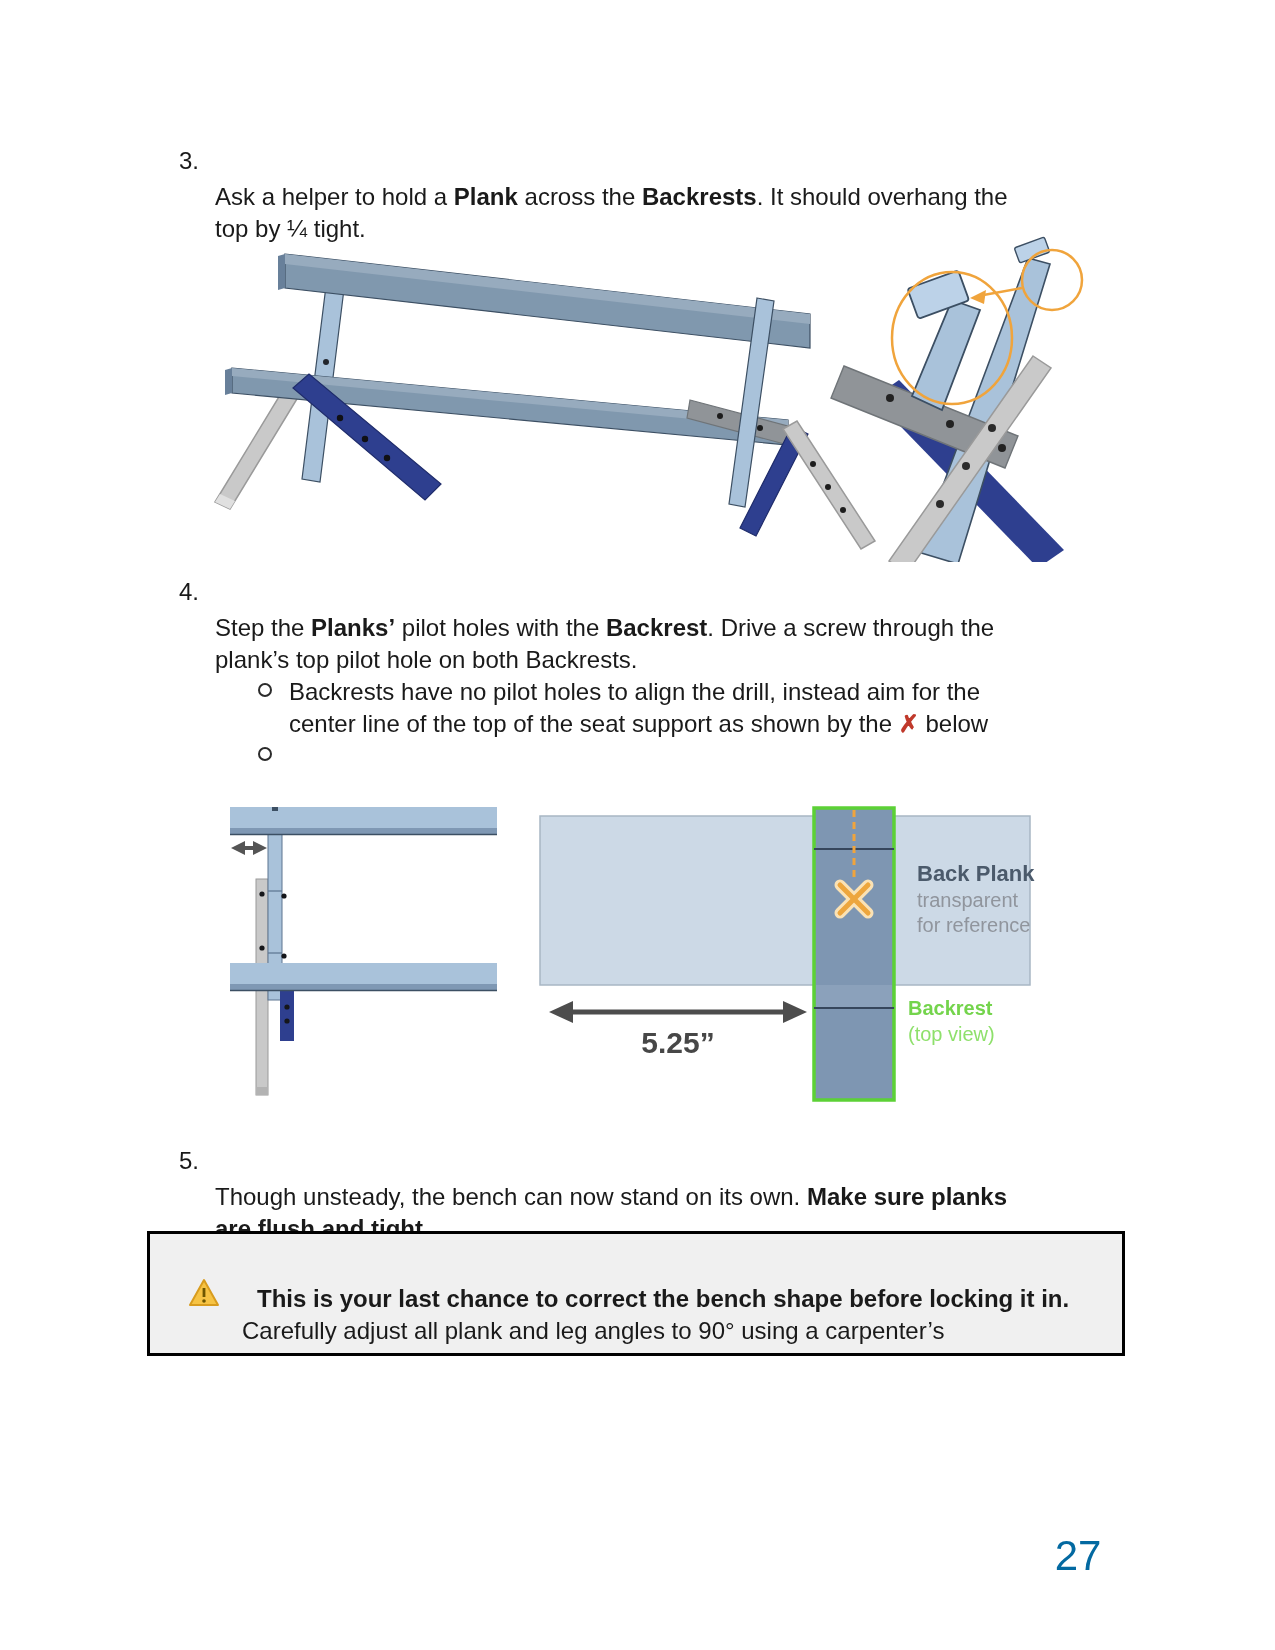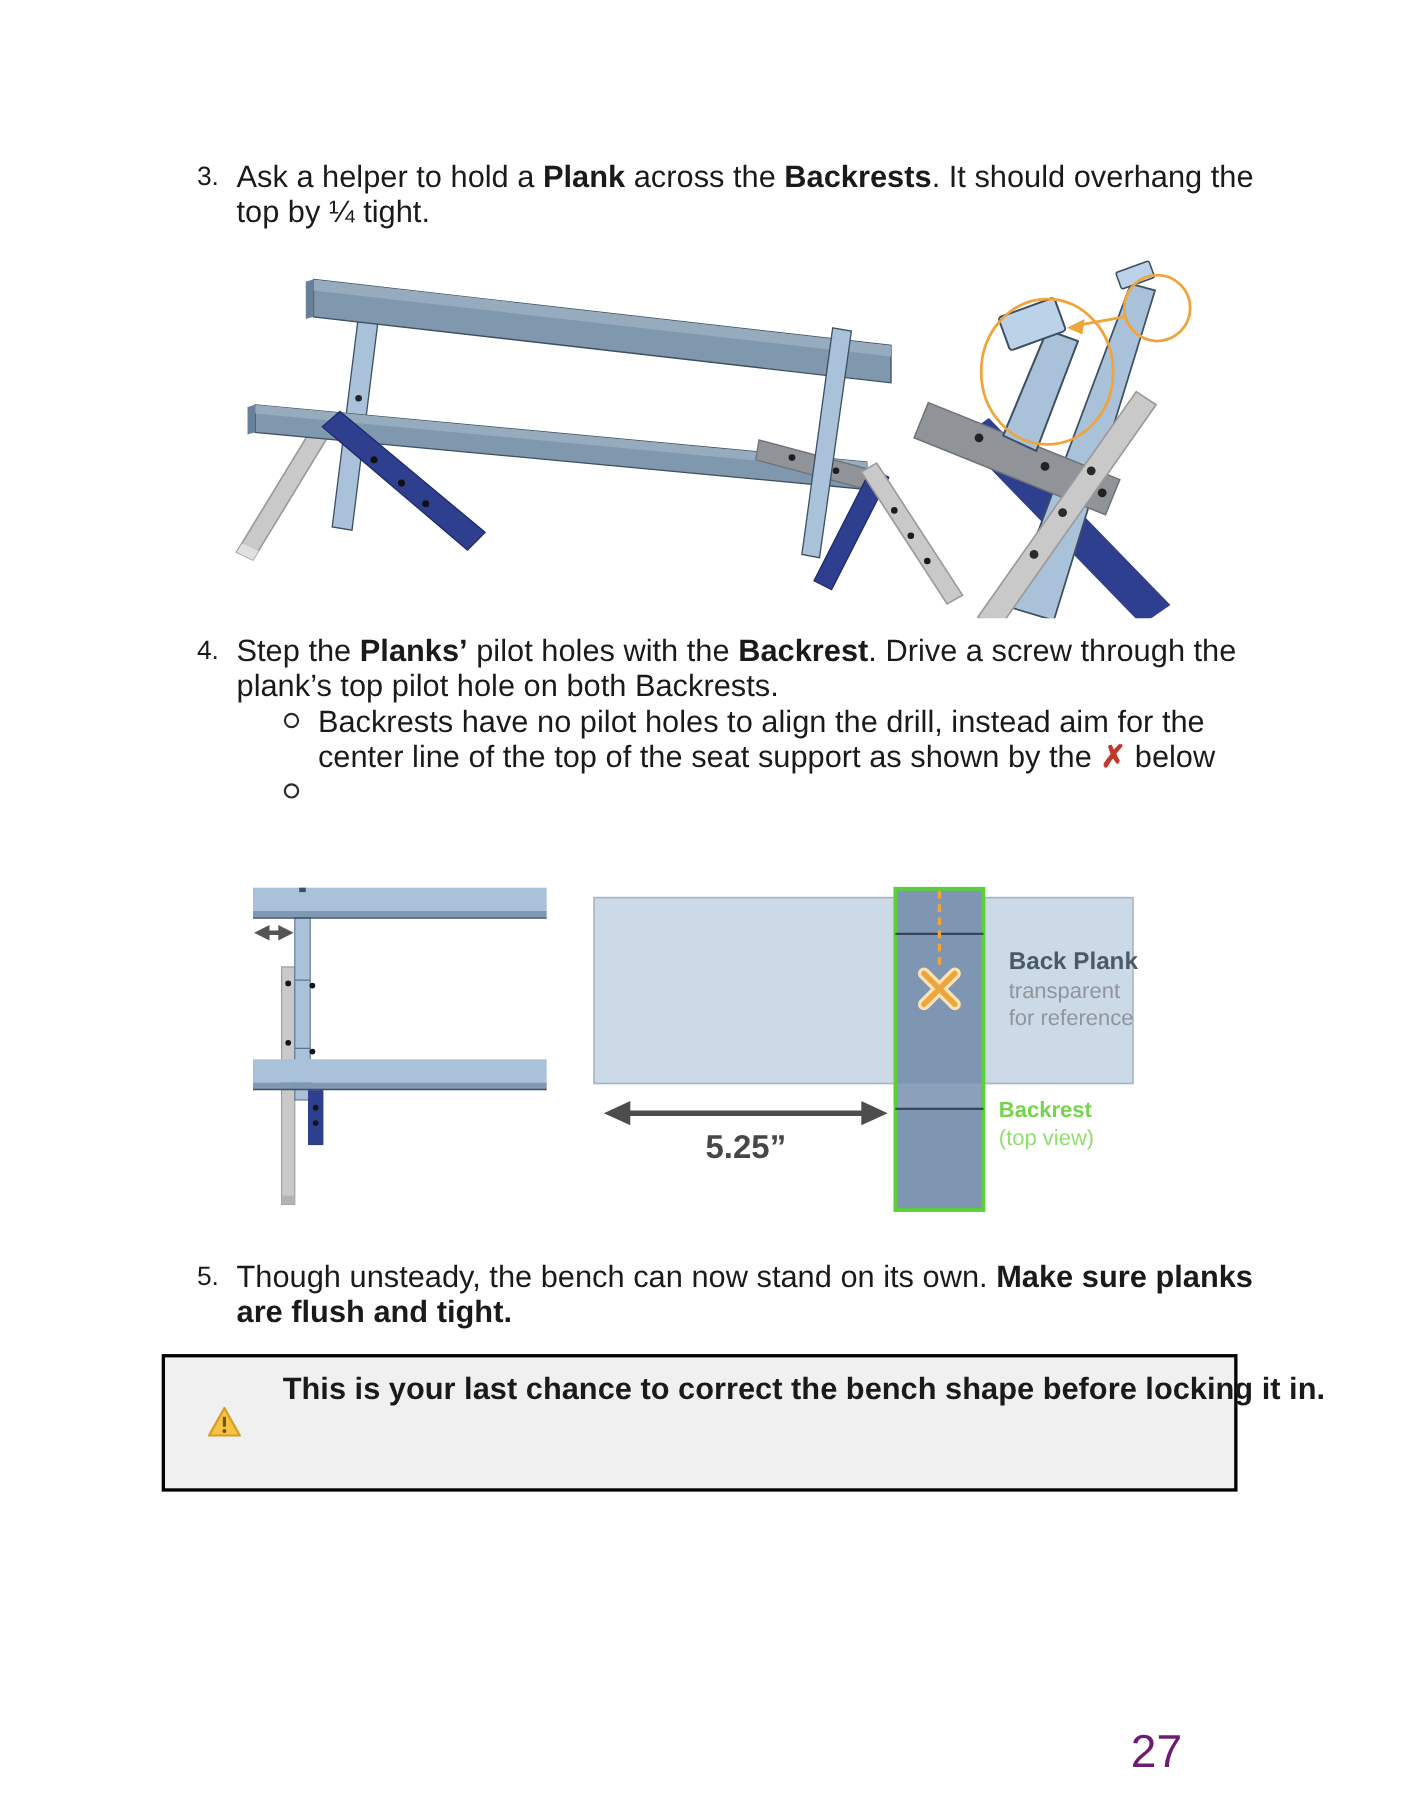--- a/index.html
+++ b/index.html
@@ -7,30 +7,30 @@
     --lightblue:#a9c2da; --lightblue-dark:#7f98b4; --navy:#2e3f8f;
     --leg-gray:#c9c9c9; --leg-gray-dark:#9a9a9a; --support-gray:#909498;
     --outline-dark:#3c4f63; --orange:#f0a43c; --green:#5cd136; --green-text:#74d44c;
     --dim-gray:#4d4d4d; --red-x:#c0392b; --warn-yellow:#f6c344; --warn-border:#d89c1e;
     --label-dark:#4b5a6b; --label-gray:#90959d; --plank-trans:#ccd9e6; --strip-blue:#7e96b2;
     --box-bg:#f0f0f0;
   }
   html,body{margin:0;padding:0;background:#ffffff;}
   #page{position:relative;width:1275px;height:1650px;background:#fff;overflow:hidden;
         font-family:"Liberation Sans", sans-serif;color:var(--text);}
-  .line{position:absolute;font-size:28px;line-height:32px;white-space:nowrap;}
+  .line{position:absolute;font-size:24px;line-height:32px;white-space:nowrap;margin-top:36px;}
   .num{position:absolute;font-size:24px;line-height:32px;}
   .b, .line .b{font-weight:bold;}
   .red-x{color:var(--red-x);font-weight:bold;}
   .bullet-dot{display:inline-block;width:10px;height:10px;border:2px solid #2b2b2b;
               border-radius:50%;margin-right:17px;position:relative;top:-3px;background:#fff;}
   .warnbox{position:absolute;left:147px;top:1231px;width:972px;height:119px;
            background:var(--box-bg);border:3px solid #000000;}
-  .pagenum{position:absolute;left:1028px;top:1568px;width:100px;
-           font-size:42px;color:#701a75;}
+  .pagenum{position:absolute;left:1028px;top:1532px;width:100px;text-align:center;
+           font-size:42px;color:#0369a1;}
   svg text{font-family:"Liberation Sans", sans-serif;}
   .lbl-dark{fill:var(--label-dark);font-weight:bold;font-size:22px;}
   .lbl-gray{fill:var(--label-gray);font-size:20px;}
   .lbl-green-b{fill:var(--green-text);font-weight:bold;font-size:20px;}
   .lbl-green{fill:#8ee06b;font-size:20px;}
   .dim-text{fill:#474747;font-weight:bold;font-size:30px;}
 </style>
 </head>
 <body>
 
@@ -169,17 +169,18 @@
   <div class="line" style="left:215px;top:1145px"><span>Though unsteady, the bench can now stand on its own. </span><span class="b">Make sure planks</span></div>
   <div class="line" style="left:215px;top:1177px"><span class="b">are flush and tight.</span></div>
 
   <div class="warnbox">
     <svg style="position:absolute;left:38px;top:44px" width="32" height="30" viewBox="0 0 32 30">
       <polygon points="16,2 30,27 2,27" fill="var(--warn-yellow)" stroke="var(--warn-border)" stroke-width="2" stroke-linejoin="round"></polygon>
       <rect x="14.6" y="10" width="2.8" height="9" fill="#6e5600"></rect>
       <circle cx="16" cy="23" r="1.8" fill="#6e5600"></circle>
     </svg>
     <div class="line" style="left:107px;top:13px"><span class="b">This is your last chance to correct the bench shape before locking it in.</span></div>
+    <div class="line" style="left:92px;top:45px"><span>Carefully adjust all plank and leg angles to 90° using a carpenter’s</span></div>
   </div>
 
   <div class="pagenum">27</div>
 
 </div>
 
 </body></html>

